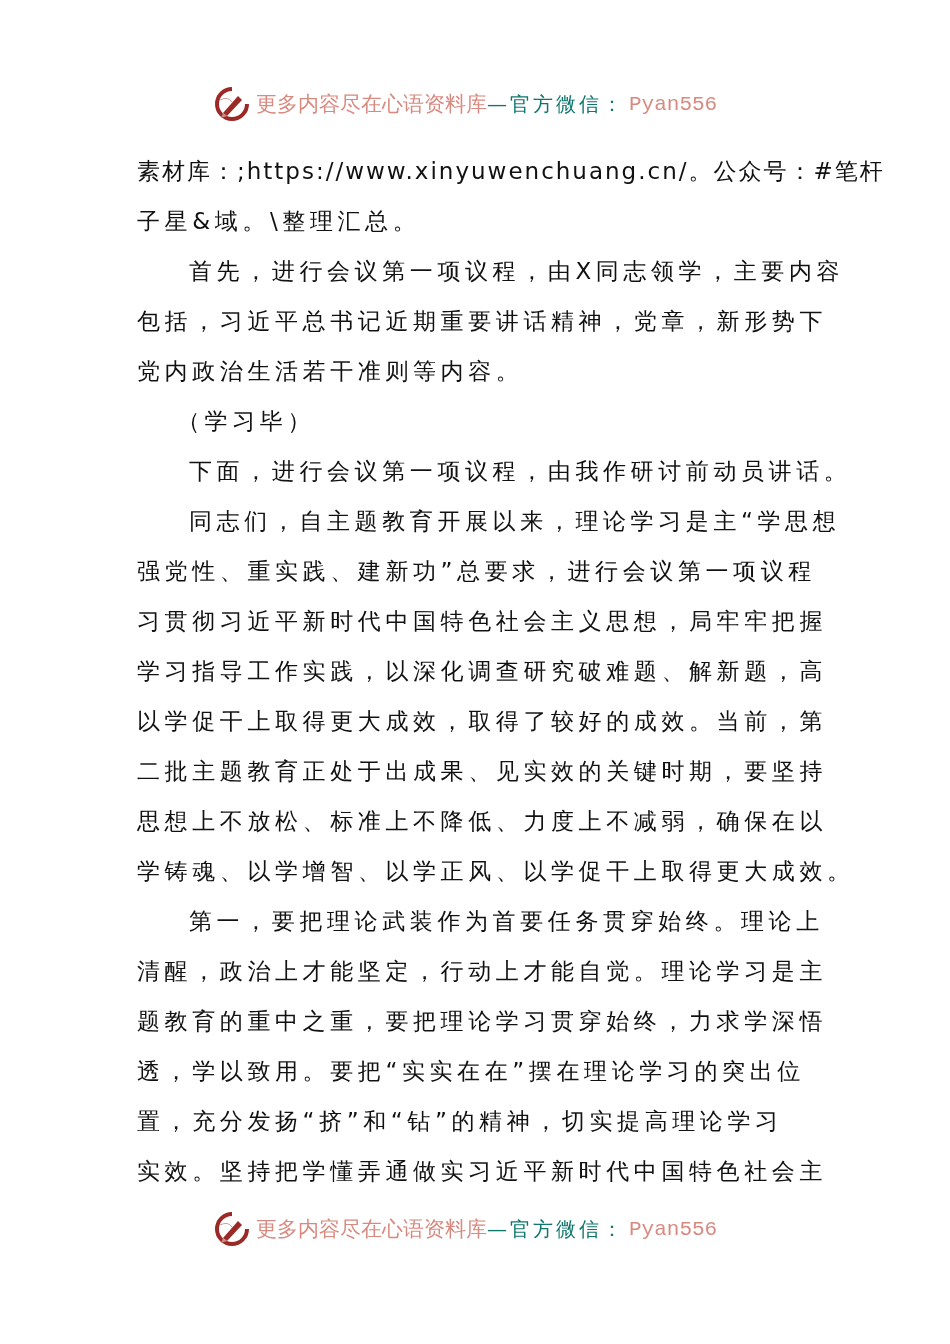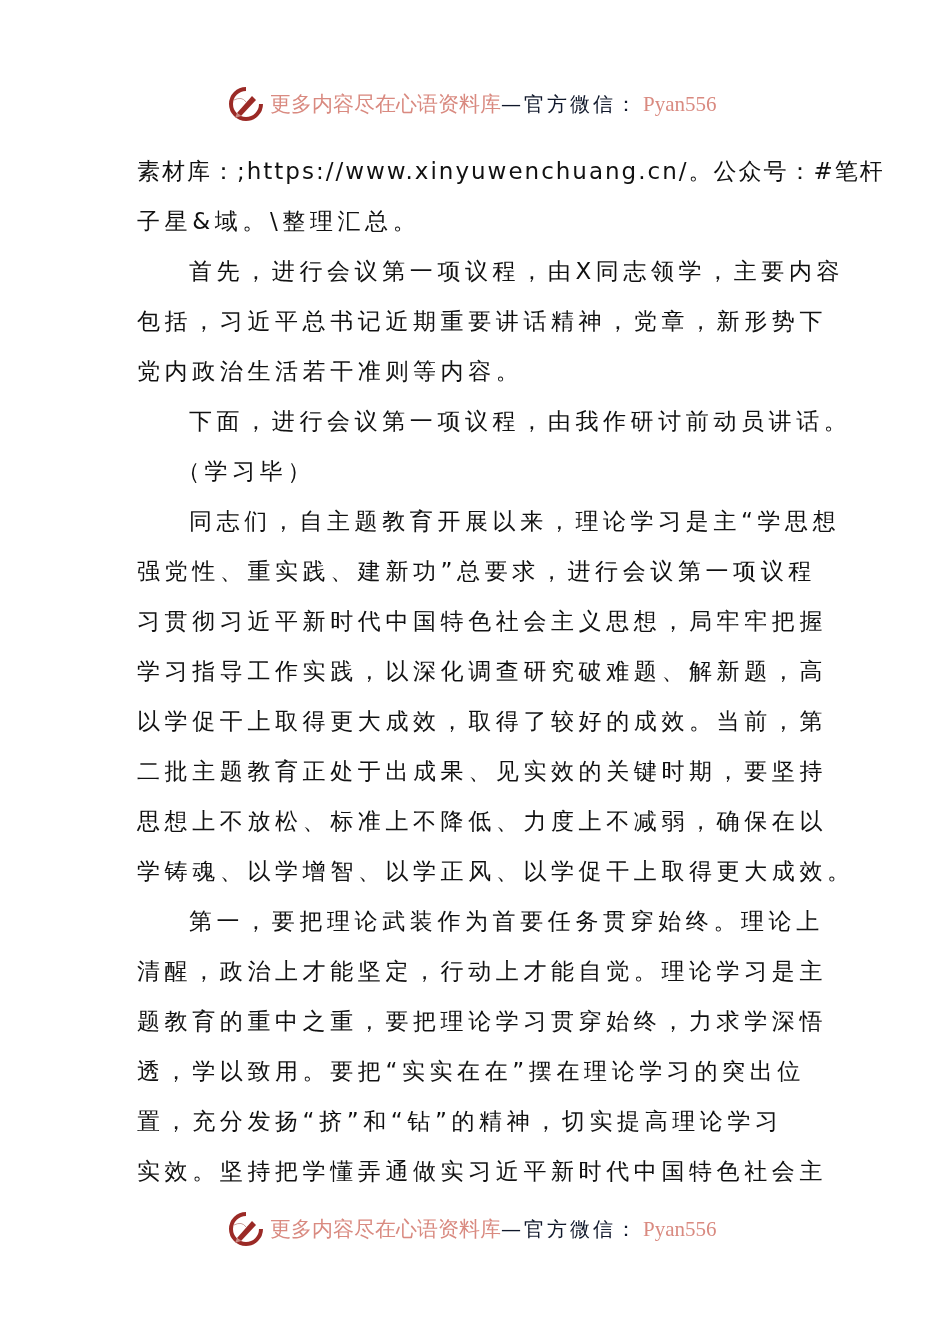--- a/index.html
+++ b/index.html
@@ -1,24 +1,24 @@
 <!DOCTYPE html>
 <html><head>
 <meta charset="utf-8">
 <style>
   html, body { margin: 0; padding: 0; background: #ffffff; }
   body { width: 950px; height: 1344px; position: relative; overflow: hidden;
          font-family: "DejaVu Sans", "Liberation Sans", sans-serif; }
-  .banner { position: absolute; left: 228px; height: 40px; display: flex; align-items: center; white-space: nowrap; }
+  .banner { position: absolute; left: 214px; height: 40px; display: flex; align-items: center; white-space: nowrap; }
   .banner.top { top: 84px; }
   .banner.bottom { top: 1209px; }
   .logo { width: 36px; height: 36px; margin-right: 6px; display: inline-block; }
   .b-red { color: #d98a80; font-family: "DejaVu Serif", "Liberation Serif", serif; font-size: 21px; letter-spacing: 0px; }
-  .b-gray { color: #0f172a; font-family: "DejaVu Serif", "Liberation Serif", serif; font-size: 20px; letter-spacing: 3px; }
-  .b-id { color: #d98a80; font-family: Liberation Serif, serif; font-size: 21px; margin-left: 4px; }
+  .b-gray { color: #0f766e; font-family: "DejaVu Serif", "Liberation Serif", serif; font-size: 20px; letter-spacing: 3px; }
+  .b-id { color: #d98a80; font-family: Liberation Mono, monospace; font-size: 21px; margin-left: 4px; }
   .page { position: absolute; left: 137px; top: 146px; width: 658px; color: #111111; }
   .line { height: 50px; line-height: 50px; font-size: 23px; white-space: nowrap; letter-spacing: 4.6px; overflow: visible; }
   .line.latin { letter-spacing: 2px; }
   .indent { padding-left: 52px; }
 </style>
 </head>
 <body>
 
 <div class="banner top">
   <svg class="logo" viewBox="0 0 36 36">
@@ -31,22 +31,22 @@
   <span class="b-gray">—官方微信：</span>
   <span class="b-id">Pyan556</span>
 </div>
 
 <div class="page">
   <div class="line latin">素材库：;https://www.xinyuwenchuang.cn/。公众号：#笔杆</div>
   <div class="line">子星&amp;域。\整理汇总。</div>
   <div class="line indent">首先，进行会议第一项议程，由X同志领学，主要内容</div>
   <div class="line">包括，习近平总书记近期重要讲话精神，党章，新形势下</div>
   <div class="line">党内政治生活若干准则等内容。</div>
+  <div class="line" style="padding-left:40px">（学习毕）</div>
   <div class="line indent">下面，进行会议第一项议程，由我作研讨前动员讲话。</div>
-  <div class="line" style="padding-left:40px">（学习毕）</div>
   <div class="line indent">同志们，自主题教育开展以来，理论学习是主“学思想</div>
   <div class="line">强党性、重实践、建新功”总要求，进行会议第一项议程</div>
   <div class="line">习贯彻习近平新时代中国特色社会主义思想，局牢牢把握</div>
   <div class="line">学习指导工作实践，以深化调查研究破难题、解新题，高</div>
   <div class="line">以学促干上取得更大成效，取得了较好的成效。当前，第</div>
   <div class="line">二批主题教育正处于出成果、见实效的关键时期，要坚持</div>
   <div class="line">思想上不放松、标准上不降低、力度上不减弱，确保在以</div>
   <div class="line">学铸魂、以学增智、以学正风、以学促干上取得更大成效。</div>
   <div class="line indent">第一，要把理论武装作为首要任务贯穿始终。理论上</div>
   <div class="line">清醒，政治上才能坚定，行动上才能自觉。理论学习是主</div>

